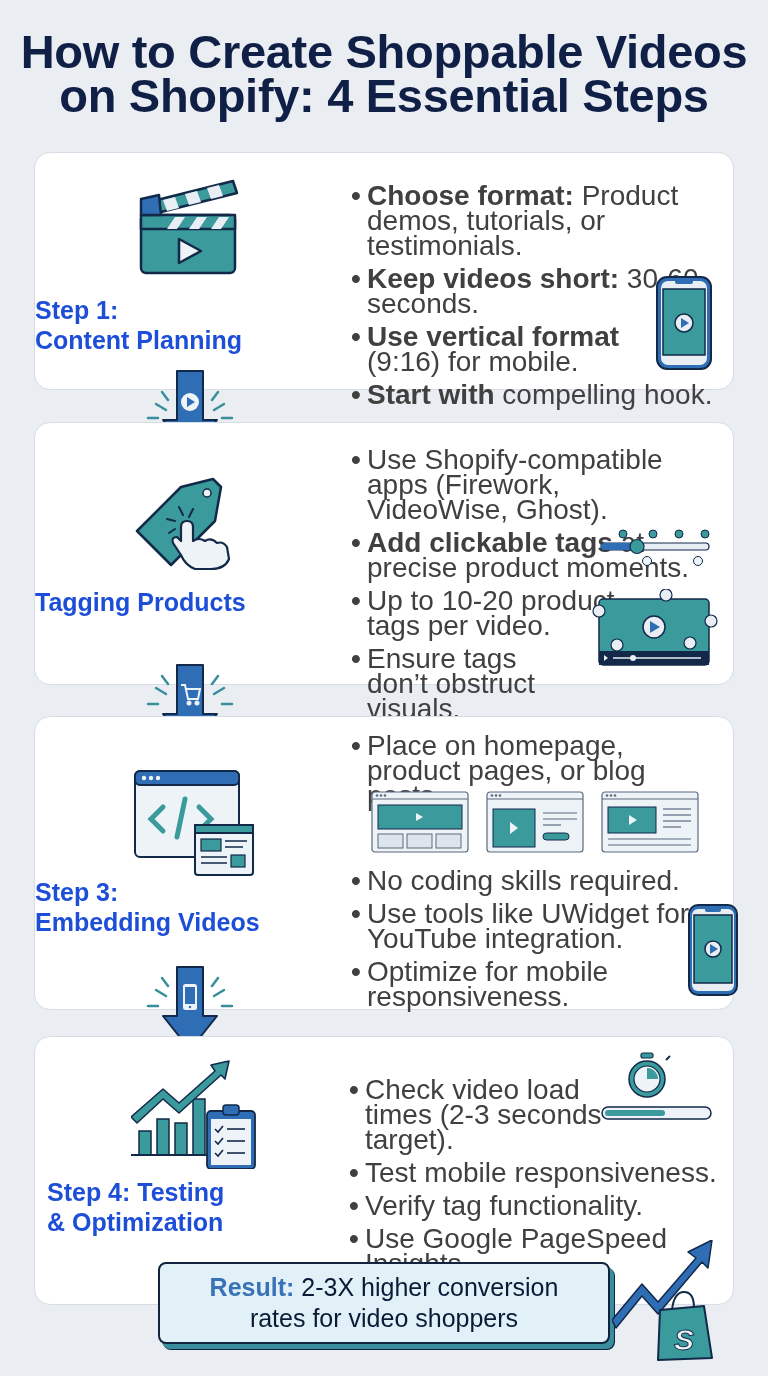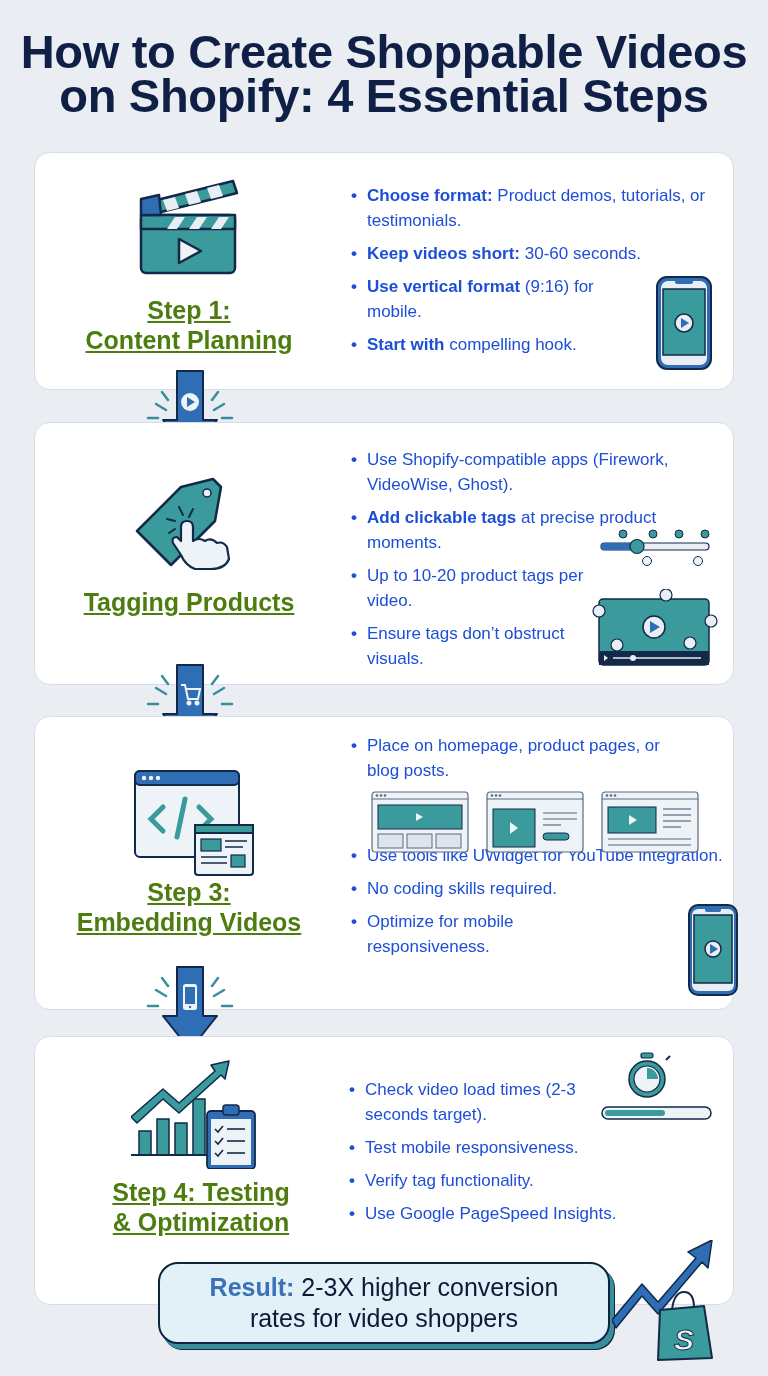--- a/index.html
+++ b/index.html
@@ -15,32 +15,32 @@
     position: absolute; left: 0; top: 30px; width: 768px;
     text-align: center; font-weight: 700; font-size: 47px; line-height: 44px;
     color: #0f1f45; letter-spacing: -0.3px;
   }
   .card {
     position: absolute; left: 34px; width: 700px;
     background: #ffffff; border: 1px solid #d6dde6; border-radius: 16px;
   }
   .step-icon { position: absolute; }
   .step-title {
-    position: absolute; text-align: center; font-weight: 700;
-    font-size: 25px; line-height: 30px; color: #4d7c0f; text-decoration: underline;
-  }
-  .bullets { position: absolute; list-style: none; font-size: 17px; line-height: 25px; color: #1d4ed8; }
+    position: absolute; font-weight: 700;
+    font-size: 25px; line-height: 30px; color: #1d4ed8;
+  }
+  .bullets { position: absolute; list-style: none; font-size: 28px; line-height: 25px; color: #404040; }
   .bullets li { position: relative; padding-left: 16px; margin-bottom: 8px; }
   .bullets li::before { content: "•"; position: absolute; left: 0; top: 0; font-weight: 700; }
   .bullets b { font-weight: 700; }
   .arrow { position: absolute; left: 158px; width: 64px; height: 80px; }
   .deco { position: absolute; }
   .result {
     position: absolute; left: 158px; top: 1262px; width: 452px; height: 82px;
-    background: #e1f1f7; border: 2px solid #10233f; border-radius: 20px;
+    background: #e1f1f7; border: 2px solid #10233f; border-radius: 8px;
     box-shadow: 4px 5px 0 #3a8e9c, 5px 6px 0 #10233f;
     text-align: center; font-size: 25px; line-height: 31px; padding-top: 8px; color: #0b1a36;
   }
   .result .label { color: #3a72b8; font-weight: 700; }
 </style>
 </head>
 <body>
 
 <h1 class="title">
   <span>How to Create Shoppable Videos</span><br>
@@ -196,22 +196,22 @@
         <line x1="68" y1="90" x2="94" y2="90"></line>
         <line x1="68" y1="96" x2="94" y2="96"></line>
       </g>
   </svg>
   <div class="step-title" style="left:0;top:160px;width:308px;">
     <div>Step 3:</div>
     <div>Embedding Videos</div>
   </div>
   <ul class="bullets" style="left:316px;top:16px;width:380px;">
     <li style="width:320px;margin-bottom:60px;"><b></b><span>Place on homepage, product pages, or blog posts.</span></li>
+    <li><b></b><span>No coding skills required.</span></li>
     <li><b></b><span>Use tools like UWidget for YouTube integration.</span></li>
-    <li><b></b><span>No coding skills required.</span></li>
     <li style="width:260px;"><b></b><span>Optimize for mobile responsiveness.</span></li>
   </ul>
 
   <svg class="deco" style="left:336px;top:74px;" width="330" height="62" viewBox="0 0 330 62">
     <g stroke="#5a6b80" stroke-width="1.2">
       <rect x="1" y="1" width="96" height="60" rx="3" fill="#eef3f7"></rect>
       <rect x="116" y="1" width="96" height="60" rx="3" fill="#eef3f7"></rect>
       <rect x="231" y="1" width="96" height="60" rx="3" fill="#eef3f7"></rect>
       <line x1="1" y1="8" x2="97" y2="8"></line>
         <line x1="116" y1="8" x2="212" y2="8"></line>

